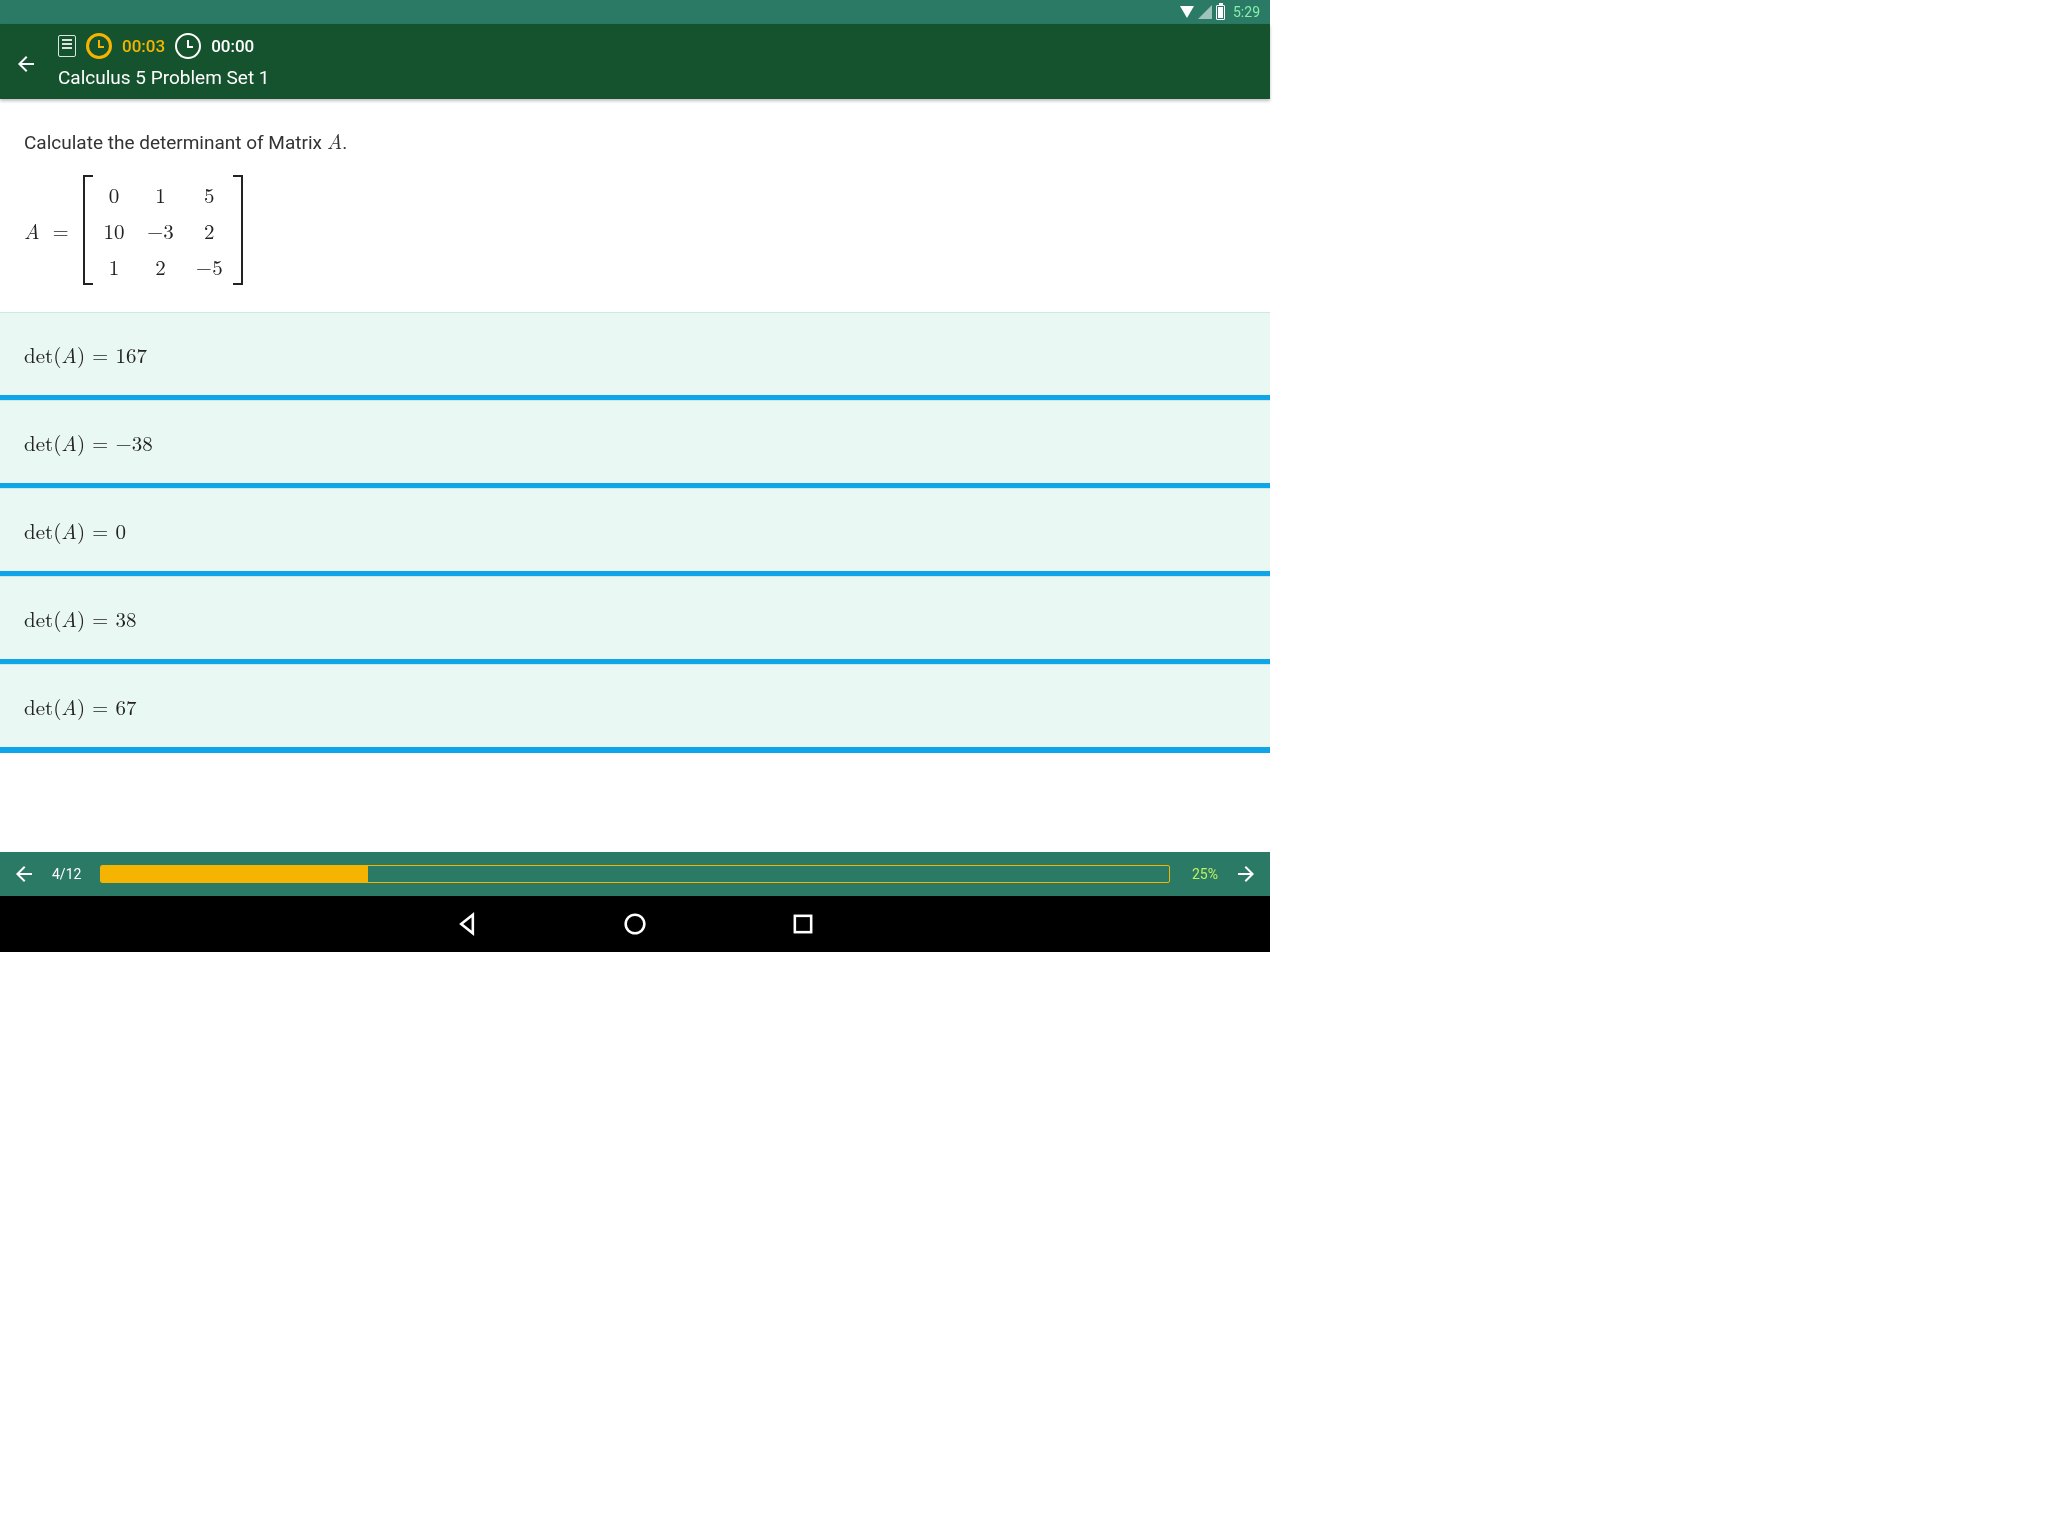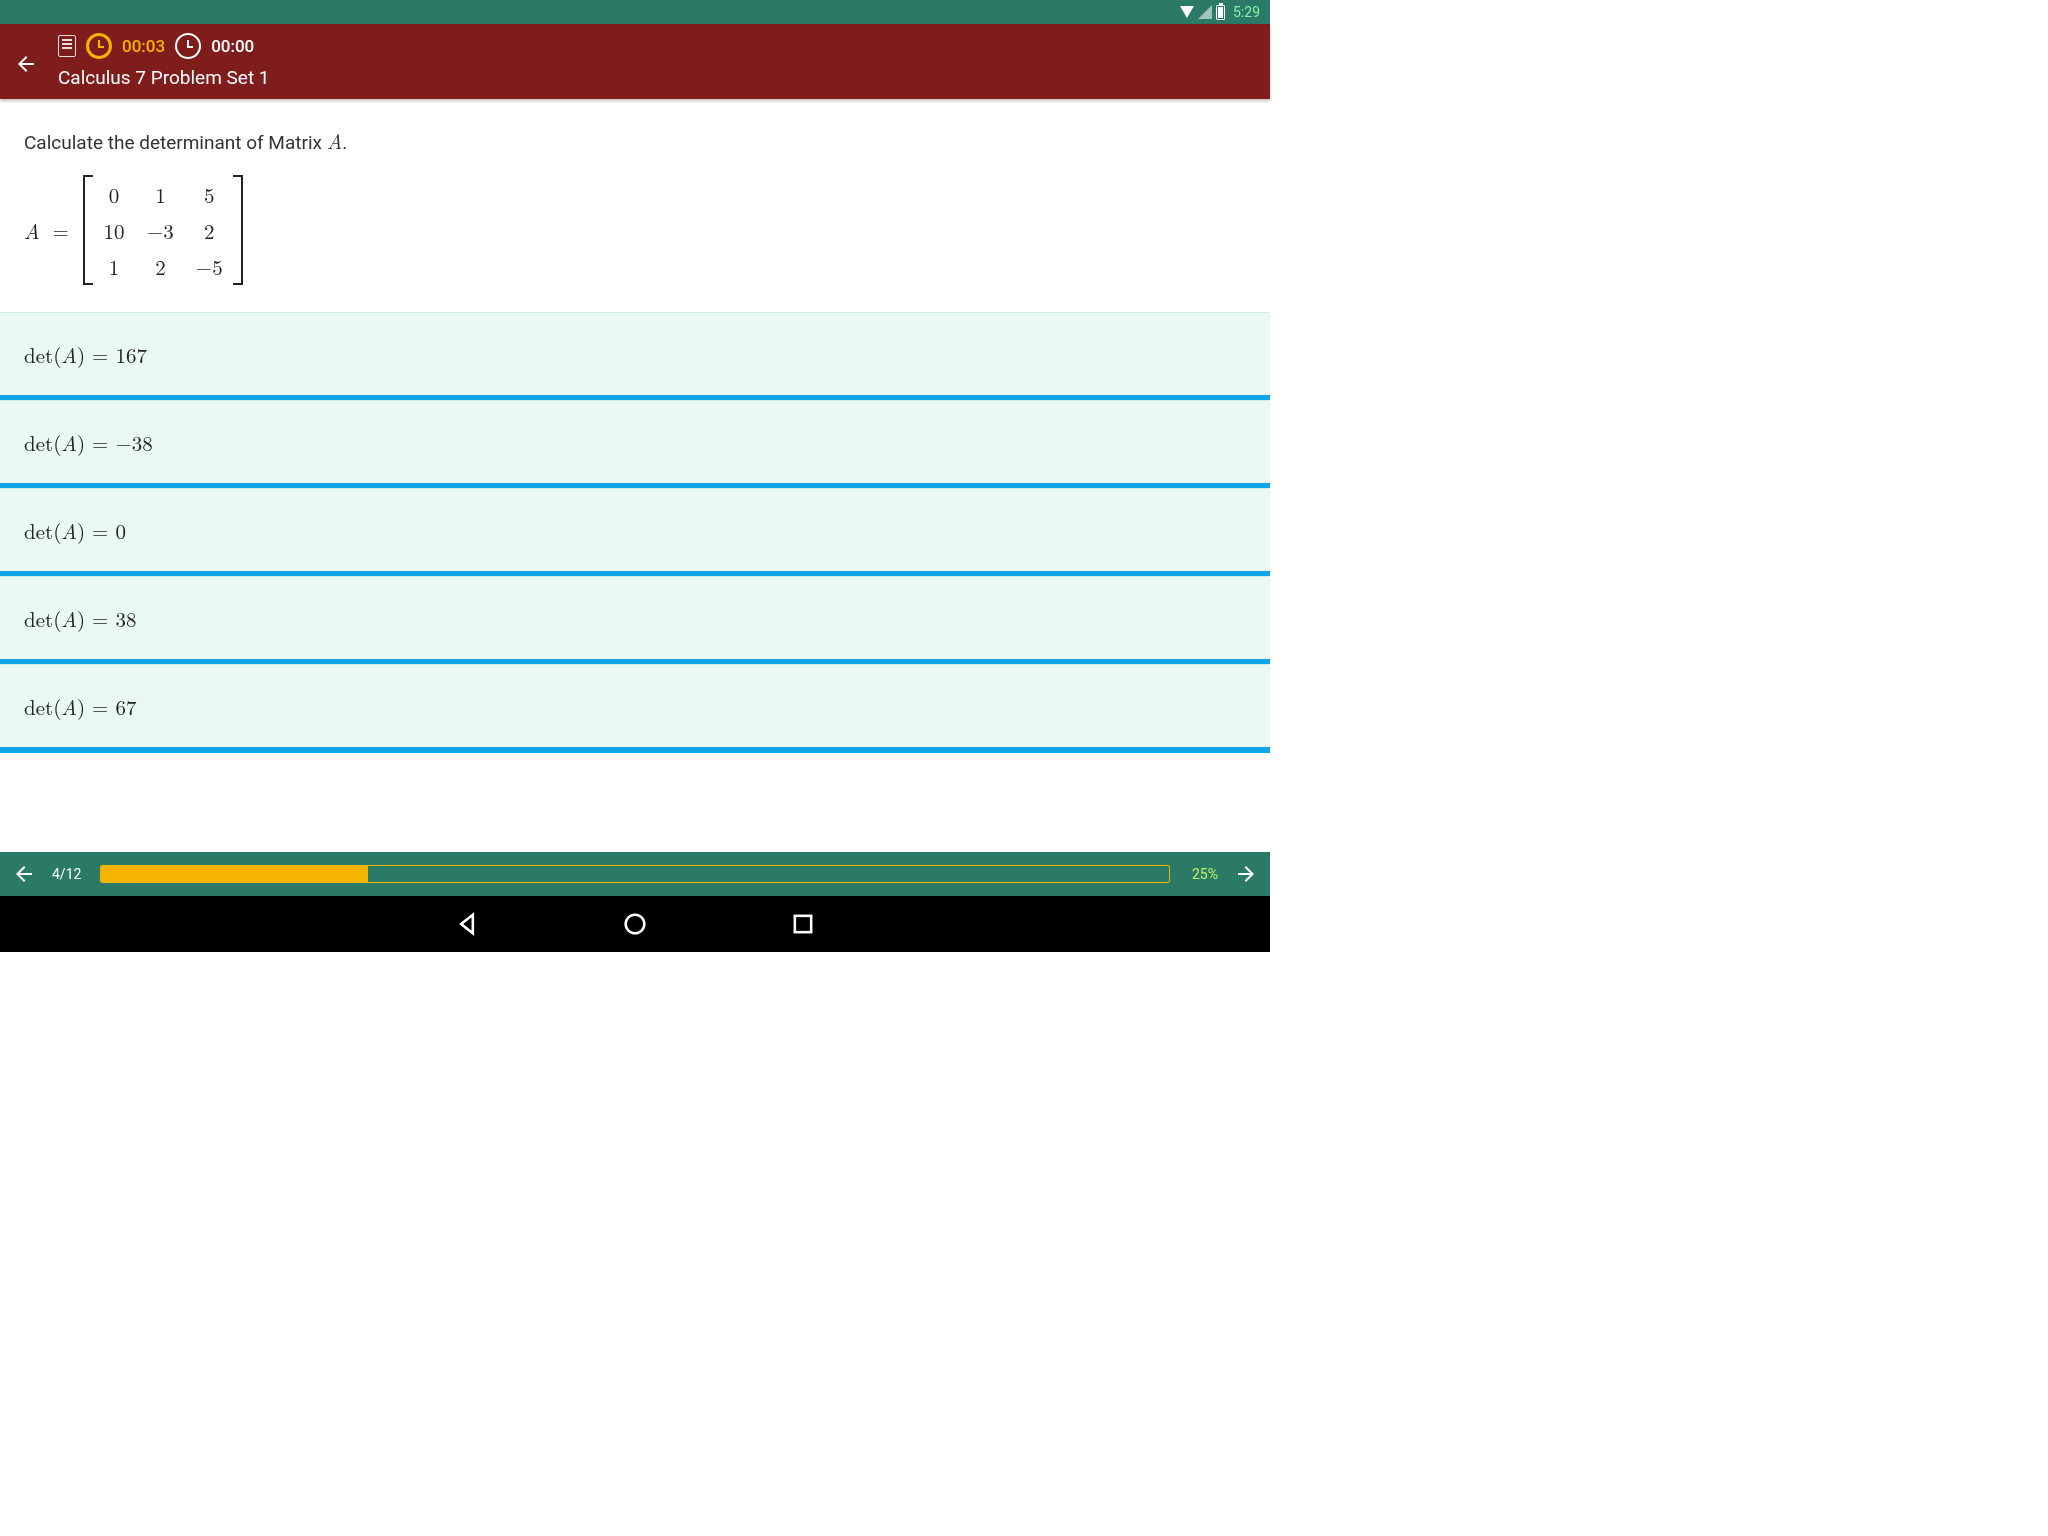--- a/index.html
+++ b/index.html
@@ -10,21 +10,21 @@
   .status-bar { height: 24px; background: #2a7a65; display: flex; justify-content: flex-end; align-items: center; padding-right: 10px; gap: 4px; color: #86efac; font-size: 14px; }
   .status-bar .triangle-down { width: 0; height: 0; border-left: 7px solid transparent; border-right: 7px solid transparent; border-top: 12px solid #fff; }
   .status-bar .signal { width: 0; height: 0; border-left: 14px solid transparent; border-bottom: 14px solid rgba(255,255,255,0.55); position: relative; }
   .status-bar .battery { width: 9px; height: 15px; border: 1.5px solid #fff; border-radius: 1px; position: relative; }
   .status-bar .battery::before { content:""; position:absolute; top:-3px; left:2px; width:4px; height:2px; background:#fff; }
   .status-bar .battery::after { content:""; position:absolute; inset:1px; background:#fff; }
   .status-bar .bolt { position: relative; }
   .status-bar .clock { margin-left: 4px; font-weight: 400; }
 
   
-  .app-bar { background: #7f1d1d; color: #fff; padding: 6px 12px 10px 12px; display: flex; align-items: flex-start; gap: 18px; box-shadow: 0 2px 3px rgba(0,0,0,0.25); position: relative; z-index: 2; }
+  .app-bar { background: #14532d; color: #fff; padding: 6px 12px 10px 12px; display: flex; align-items: flex-start; gap: 18px; box-shadow: 0 2px 3px rgba(0,0,0,0.25); position: relative; z-index: 2; }
   .back-arrow { width: 28px; height: 48px; display:flex; align-items:center; justify-content:center; margin-top: 10px; cursor: pointer; }
   .back-arrow svg { width: 24px; height: 24px; fill: #fff; }
   .bar-content { display:flex; flex-direction:column; gap:4px; }
   .bar-top-row { display:flex; align-items:center; gap: 10px; height: 32px; }
   .doc-icon { width: 18px; height: 22px; border: 1.5px solid rgba(255,255,255,0.85); border-radius: 2px; position: relative; display:flex; align-items:center; justify-content:center; }
   .doc-icon::after { content:""; position:absolute; top:3px; left:3px; right:3px; height:2px; background:rgba(255,255,255,0.85); box-shadow: 0 4px 0 rgba(255,255,255,0.85), 0 8px 0 rgba(255,255,255,0.85); }
   .timer-ring { width: 26px; height: 26px; border-radius: 50%; display:flex; align-items:center; justify-content:center; position: relative; }
   .timer-ring.amber { border: 3px solid #f5b400; }
   .timer-ring.white { border: 2.5px solid #fff; }
   .timer-inner { width: 8px; height: 8px; position: relative; }
@@ -103,21 +103,21 @@
         <div class="doc-icon"></div>
         <div class="timer-ring amber">
             <div class="timer-inner"></div>
           </div>
         <div class="time-label amber">00:03</div>
         <div class="timer-ring white">
             <div class="timer-inner"></div>
           </div>
         <div class="time-label white">00:00</div>
       </div>
-      <div class="title">Calculus 7 Problem Set 1</div>
+      <div class="title">Calculus 5 Problem Set 1</div>
     </div>
   </div>
 
   <div class="question">
     <div class="prompt">
       <span>Calculate the determinant of Matrix </span><span class="math-A">A</span><span>.</span>
     </div>
     <div class="matrix-block">
       <span class="A-eq"><span>A</span><span class="eq"> = </span></span>
       <div class="matrix">

